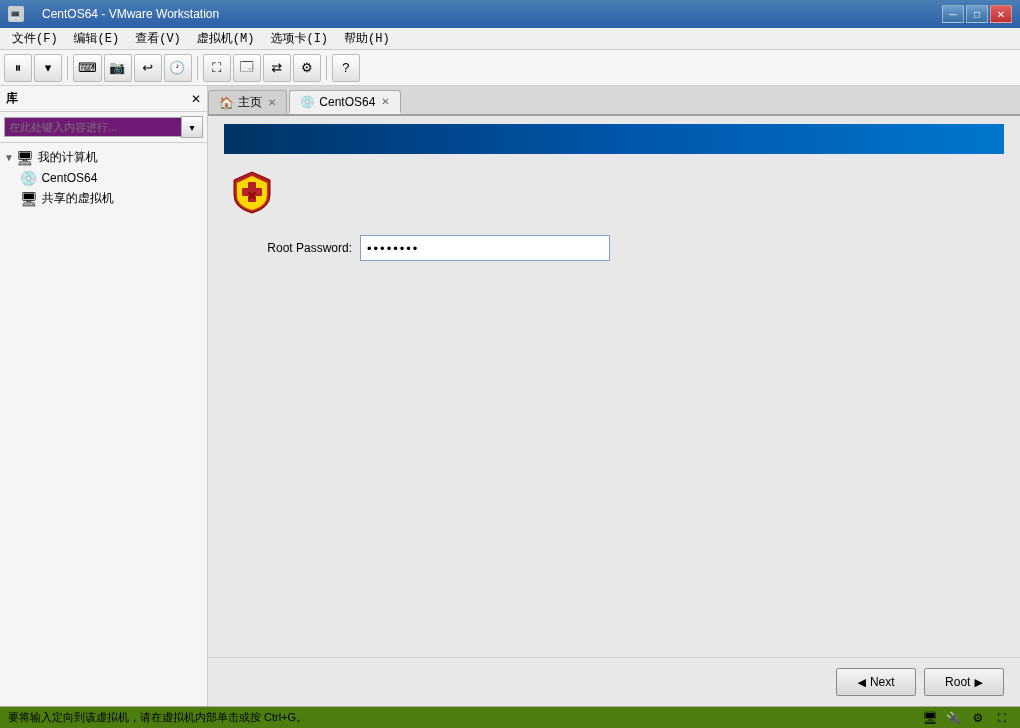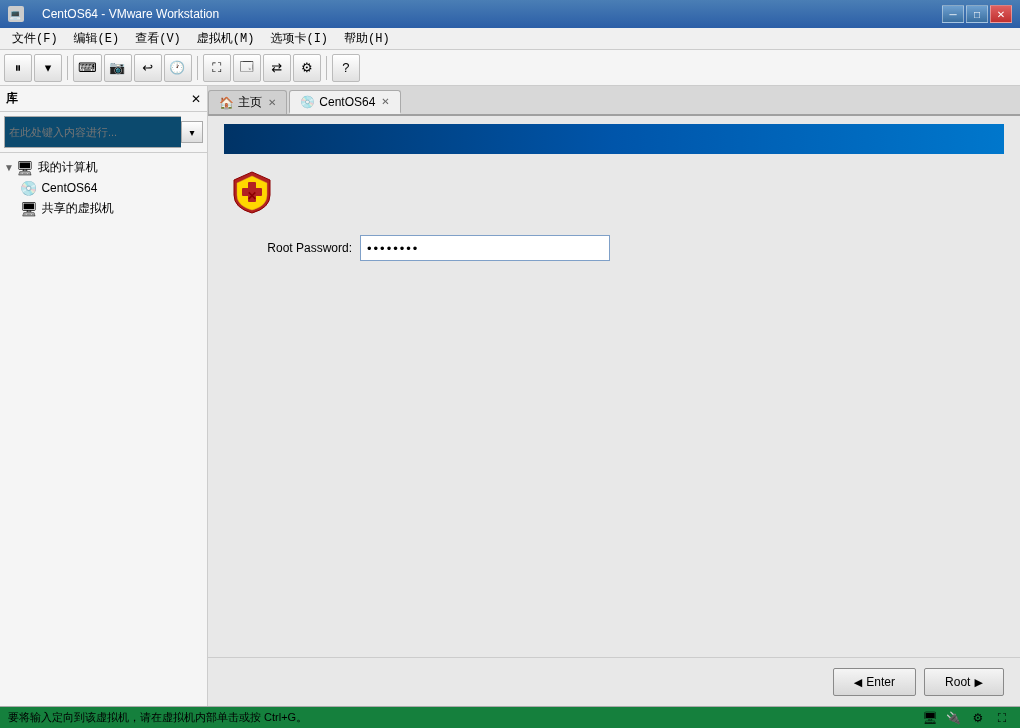--- a/index.html
+++ b/index.html
@@ -331,21 +331,21 @@
       font-size: 11px;
     }
     .btn-arrow-right {
       margin-left: 4px;
       font-size: 11px;
     }
 
     
     .status-bar {
       height: 22px;
-      background: #15803d;
+      background: #4d7c0f;
       border-top: 1px solid #aaa;
       display: flex;
       align-items: center;
       padding: 0 8px;
       font-size: 11px;
       color: #000;
       justify-content: space-between;
     }
     .status-icons {
       display: flex;
@@ -406,21 +406,21 @@
 </div>
 
 <div class="main-layout">
 
   <div class="sidebar">
     <div class="sidebar-header">
       <span>库</span>
       <button style="background:none;border:none;cursor:pointer;font-size:12px;">✕</button>
     </div>
     <div class="sidebar-search">
-      <input type="text" class="" style="flex: 1 1 0%; height: 32px; border-top: 1px solid rgb(170, 170, 170); border-bottom: 1px solid rgb(170, 170, 170); border-left: 1px solid rgb(170, 170, 170); border-image: initial; border-right: none; padding: 0px 4px; font-size: 11px; color: rgb(153, 153, 153); background: #0c4a6e;" placeholder="在此处键入内容进行...">
+      <input type="text" class="" style="flex: 1 1 0%; height: 20px; border-top: 1px solid rgb(170, 170, 170); border-bottom: 1px solid rgb(170, 170, 170); border-left: 1px solid rgb(170, 170, 170); border-image: initial; border-right: none; padding: 0px 4px; font-size: 11px; color: rgb(153, 153, 153); background: #701a75;" placeholder="在此处键入内容进行...">
       <button class="sidebar-search-btn">▾</button>
     </div>
     <div class="sidebar-tree">
       <div class="tree-node">
         <span class="expand-icon">▼</span>
         <span class="node-icon">🖥</span>
         <span>我的计算机</span>
       </div>
       <div class="tree-node tree-child">
         <span class="node-icon">💿</span>
@@ -475,21 +475,21 @@
         <div class="form-row">
           <label class="form-label">Root Password:</label>
           <input type="password" class="form-input" value="12345678" style="">
         </div>
 
       </div>
 
       <div class="bottom-buttons">
         <button class="nav-btn">
           <span class="btn-arrow">◀</span>
-          <span>Enter</span>
+          <span>Next</span>
         </button>
         <button class="nav-btn">
           <span>Root</span>
           <span class="btn-arrow-right">▶</span>
         </button>
       </div>
     </div>
   </div>
 </div>
 

